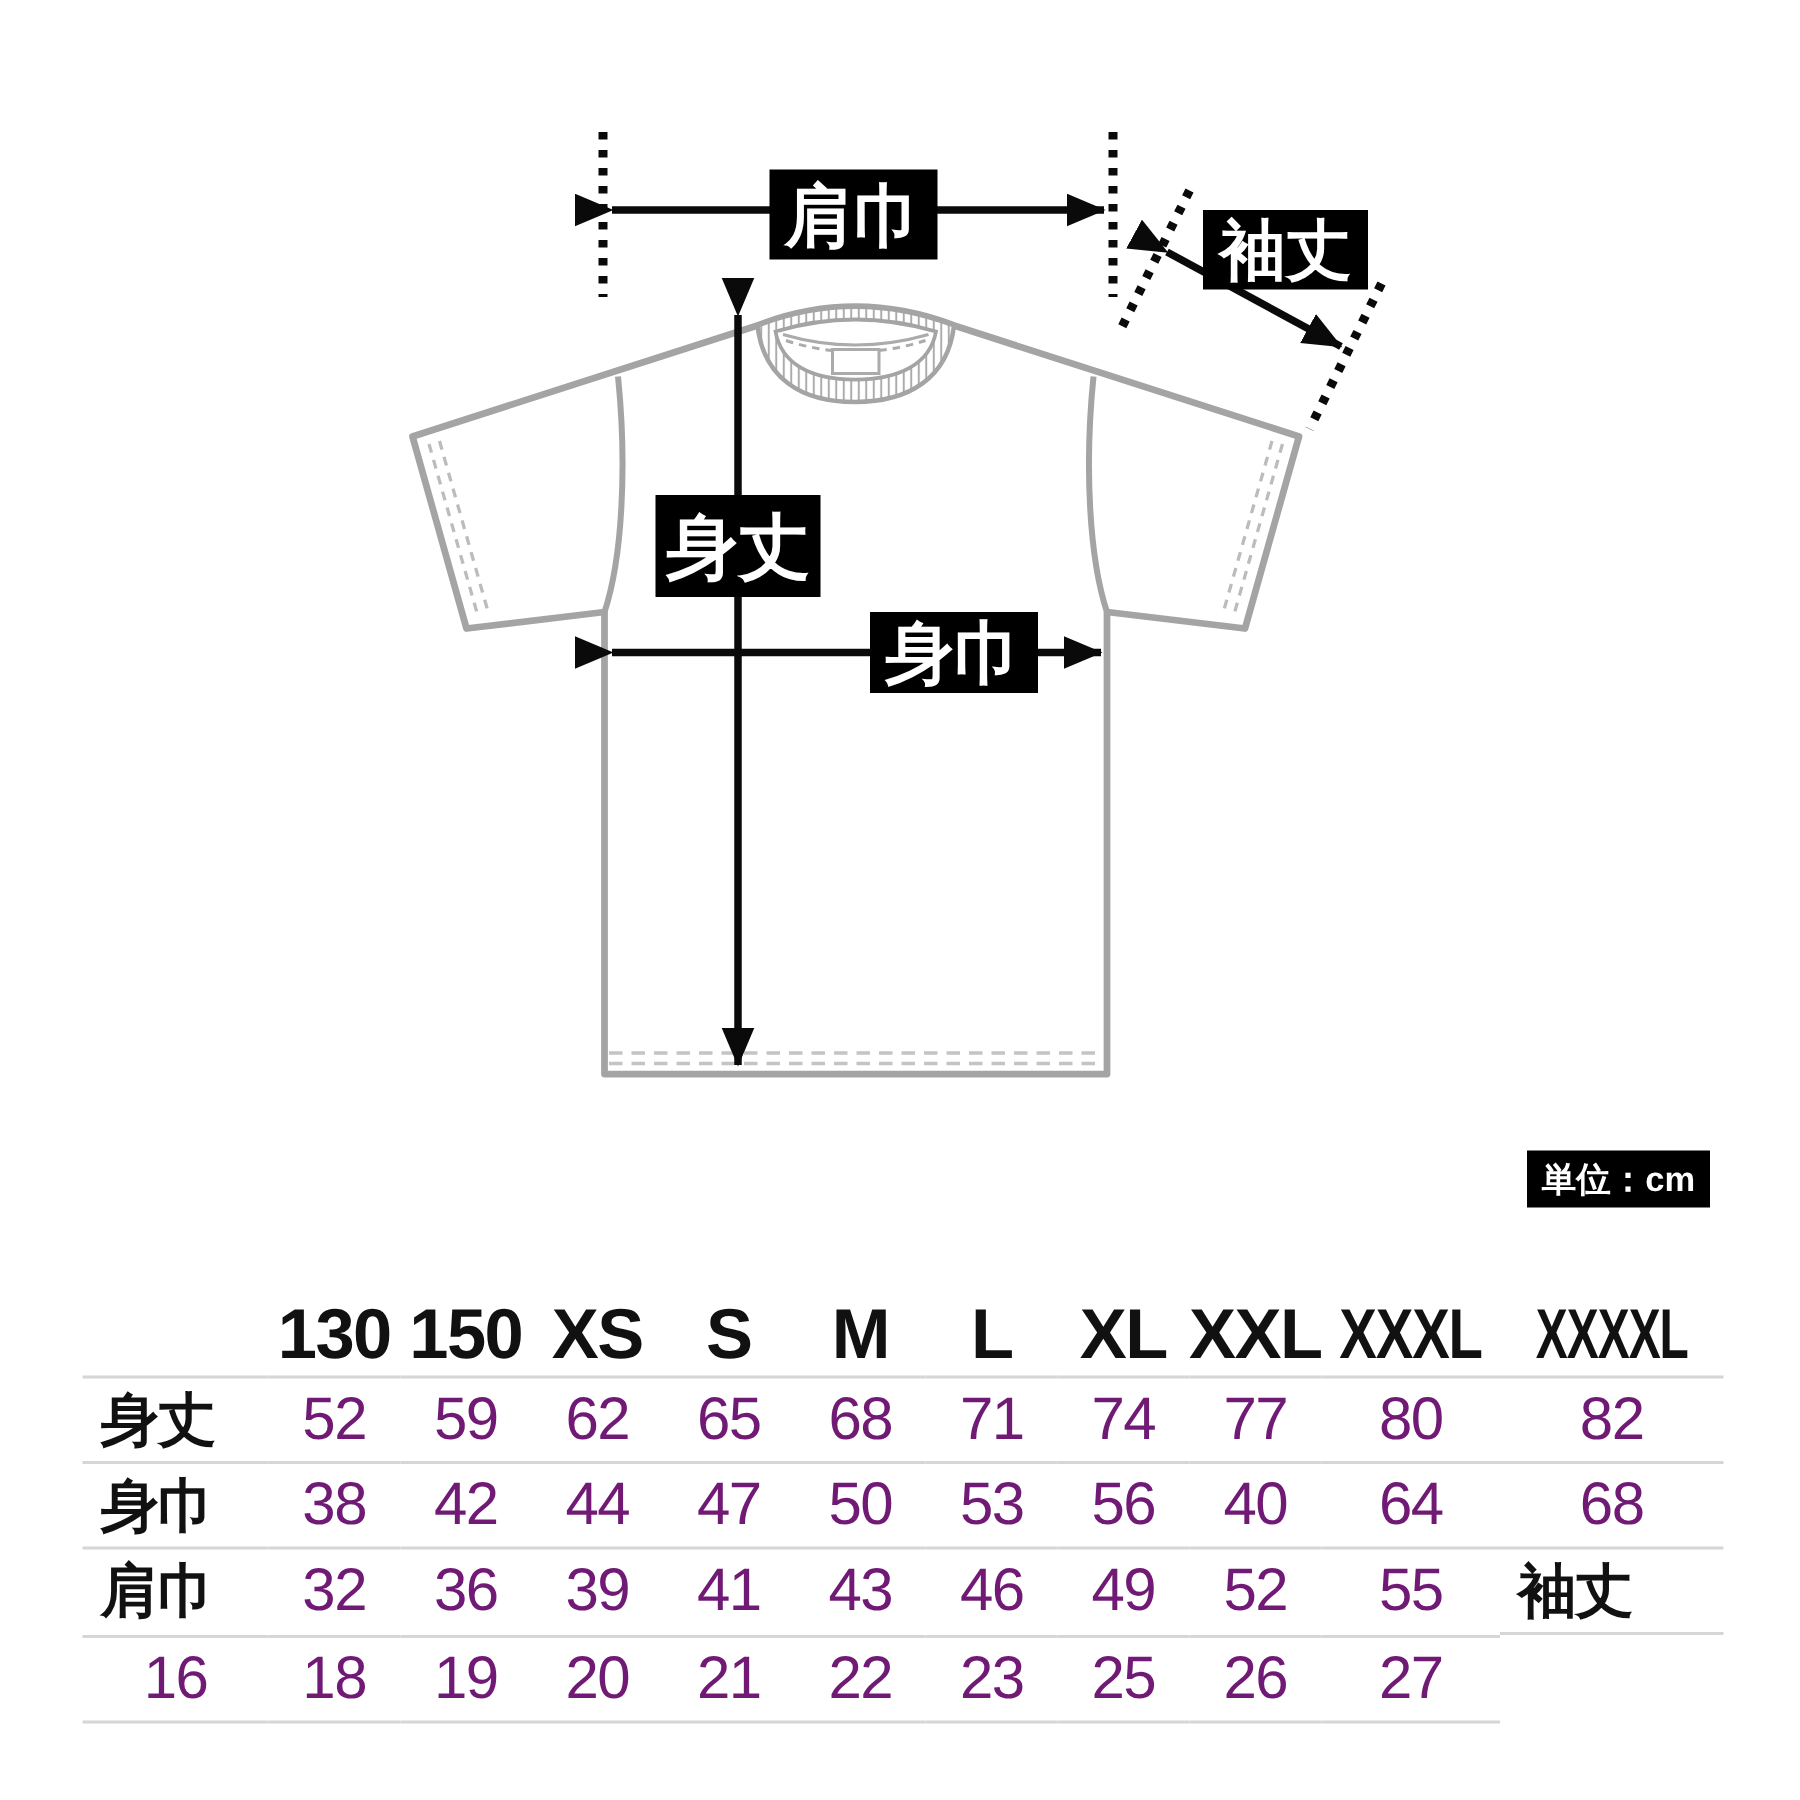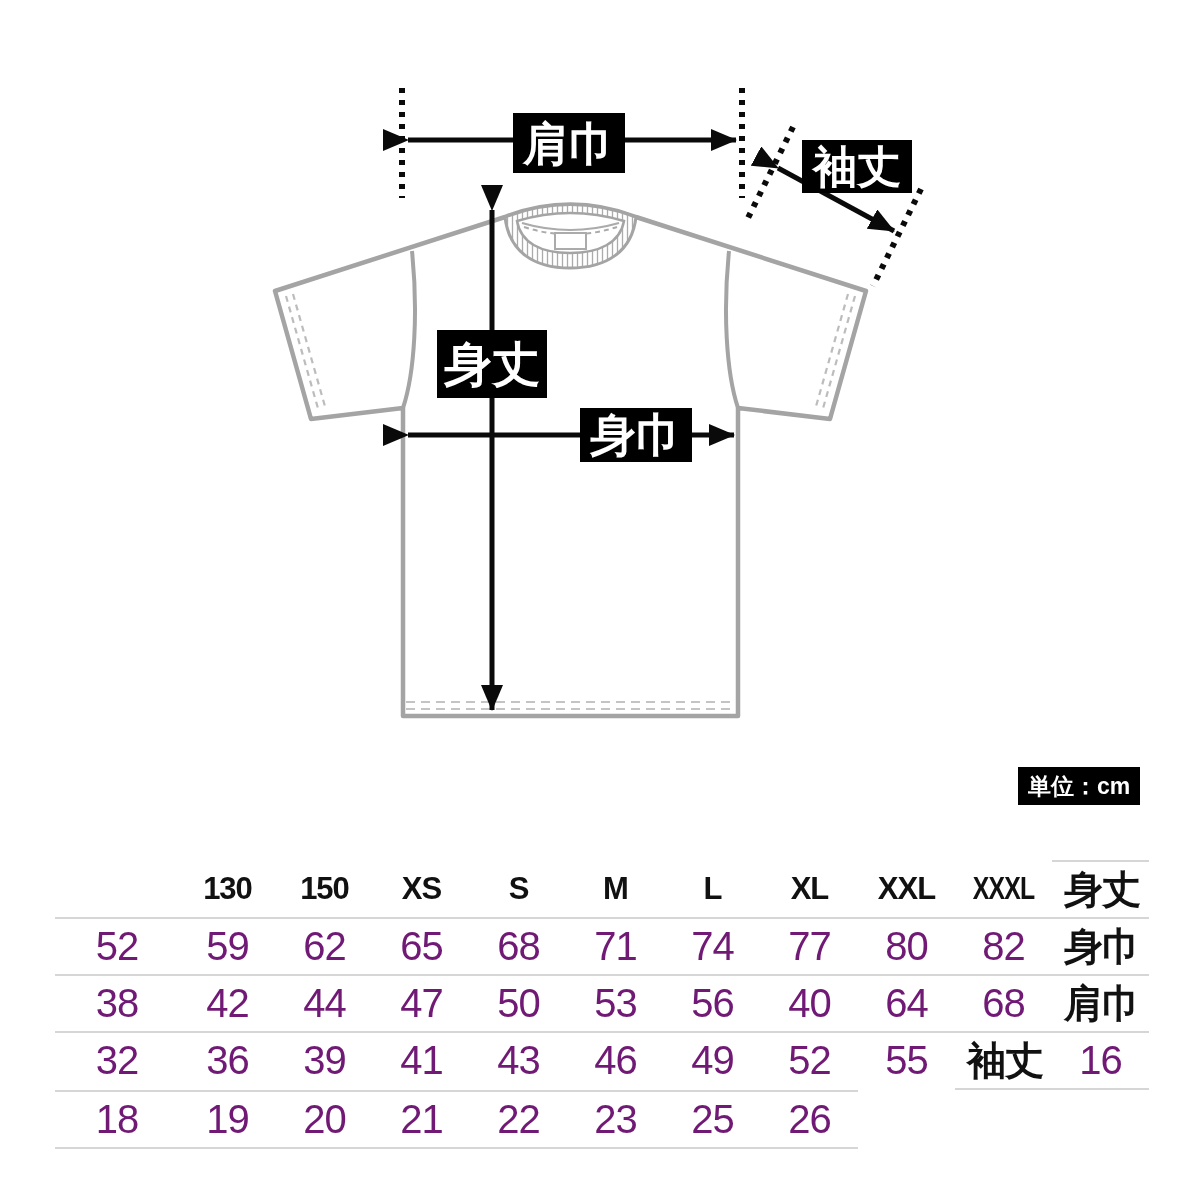--- a/index.html
+++ b/index.html
@@ -14,21 +14,21 @@
   
   .size-table{
     position:absolute;left:55px;top:860px;width:1094px;
     display:grid;grid-template-columns:124px repeat(10,1fr);
   }
   .size-table .cell{
     display:flex;align-items:center;justify-content:center;
     height:55px;color:#701a75;font-size:40px;letter-spacing:-1px;
   }
   .size-table .head{
-    height:57px;font-weight:bold;font-size:31px;color:#111;
+    height:57px;font-weight:bold;font-size:47px;color:#111;
   }
   .size-table .rowlabel{
     justify-content:flex-start;padding-left:12px;font-weight:bold;font-size:39px;color:#111;
   }
   .size-table .brow{border-top:2px solid #d6d6d6;}
   .size-table .blast{border-bottom:2px solid #d6d6d6;}
   .cond{display:inline-block;transform-origin:center;}
 </style>
 </head>
 <body>
@@ -113,20 +113,23 @@
     </div>
     <div class="cell head">
       <span class="cond">XL</span>
     </div>
     <div class="cell head">
       <span class="cond">XXL</span>
     </div>
     <div class="cell head">
       <span class="cond" style="transform: scaleX(0.8);">XXXL</span>
     </div>
+    <div class="cell head">
+      <span class="cond" style="transform: scaleX(0.68);">XXXXL</span>
+    </div>
     <div class="cell rowlabel brow">
       <span class="cond">身丈</span>
     </div>
     <div class="cell brow">
       <span class="cond">52</span>
     </div>
     <div class="cell brow">
       <span class="cond">59</span>
     </div>
     <div class="cell brow">
@@ -239,13 +242,16 @@
     </div>
     <div class="cell brow blast">
       <span class="cond">23</span>
     </div>
     <div class="cell brow blast">
       <span class="cond">25</span>
     </div>
     <div class="cell brow blast">
       <span class="cond">26</span>
     </div>
+    <div class="cell brow blast">
+      <span class="cond">27</span>
+    </div>
   </div>
 
 </body></html>

